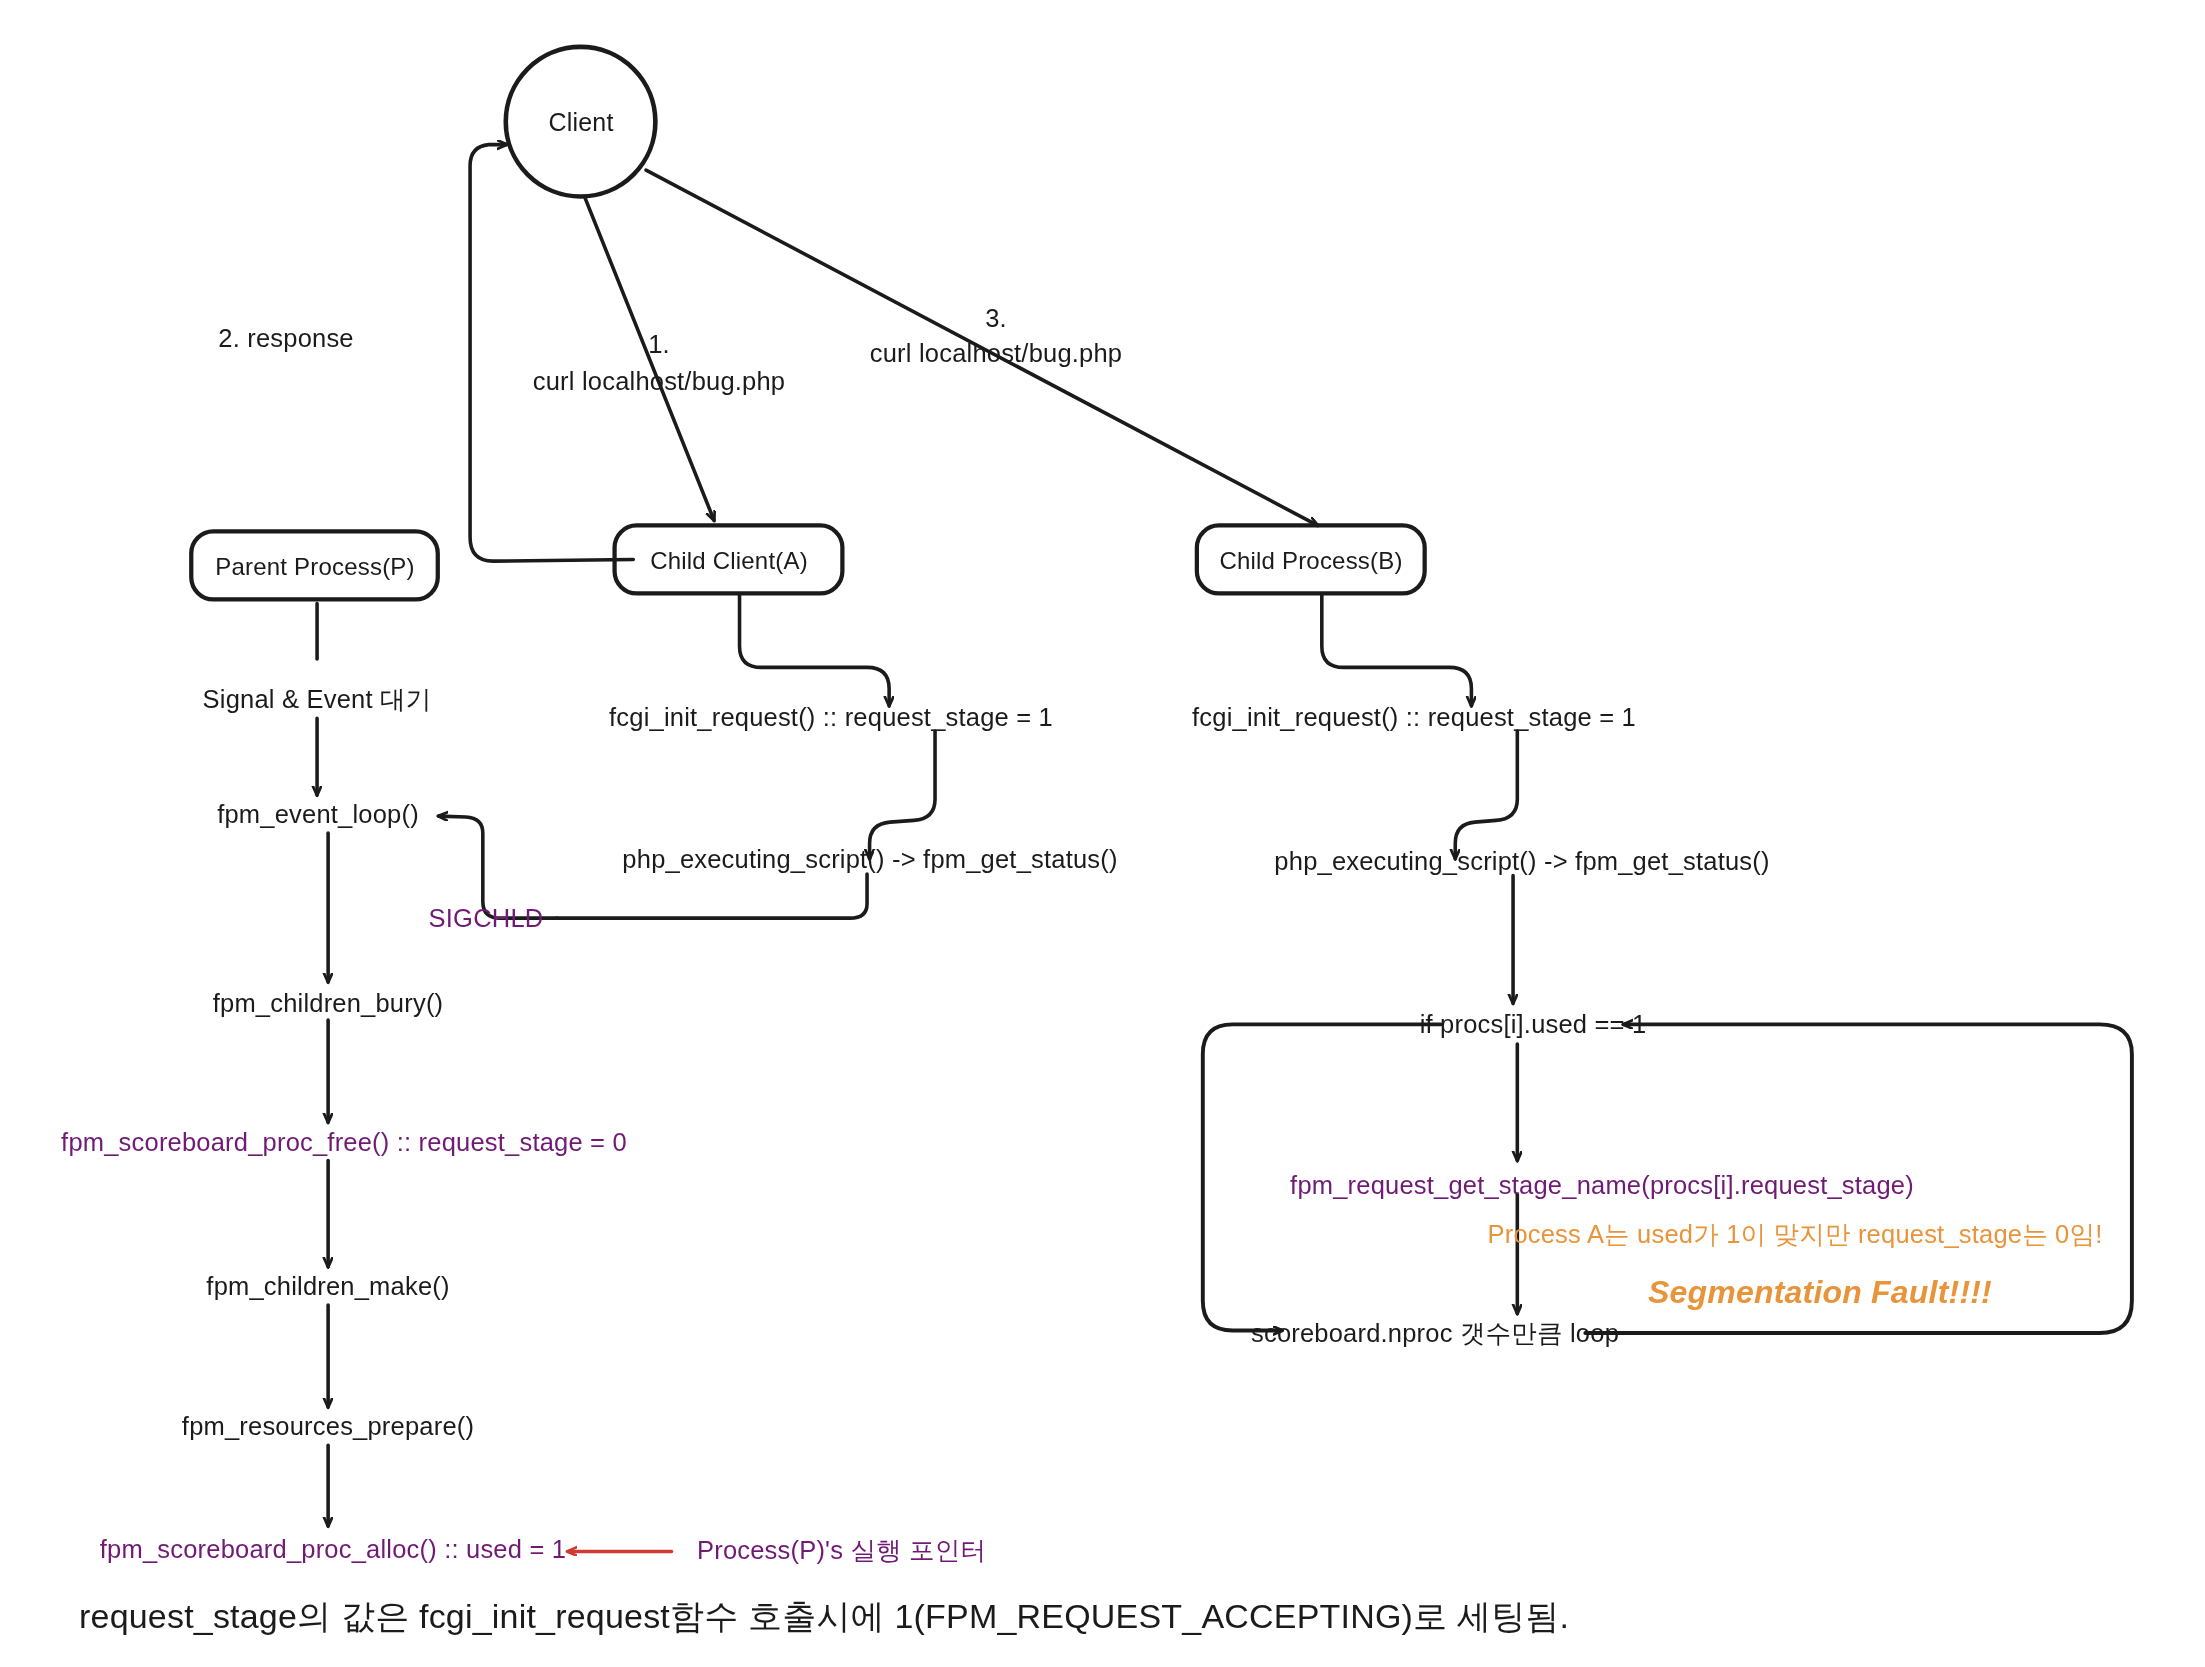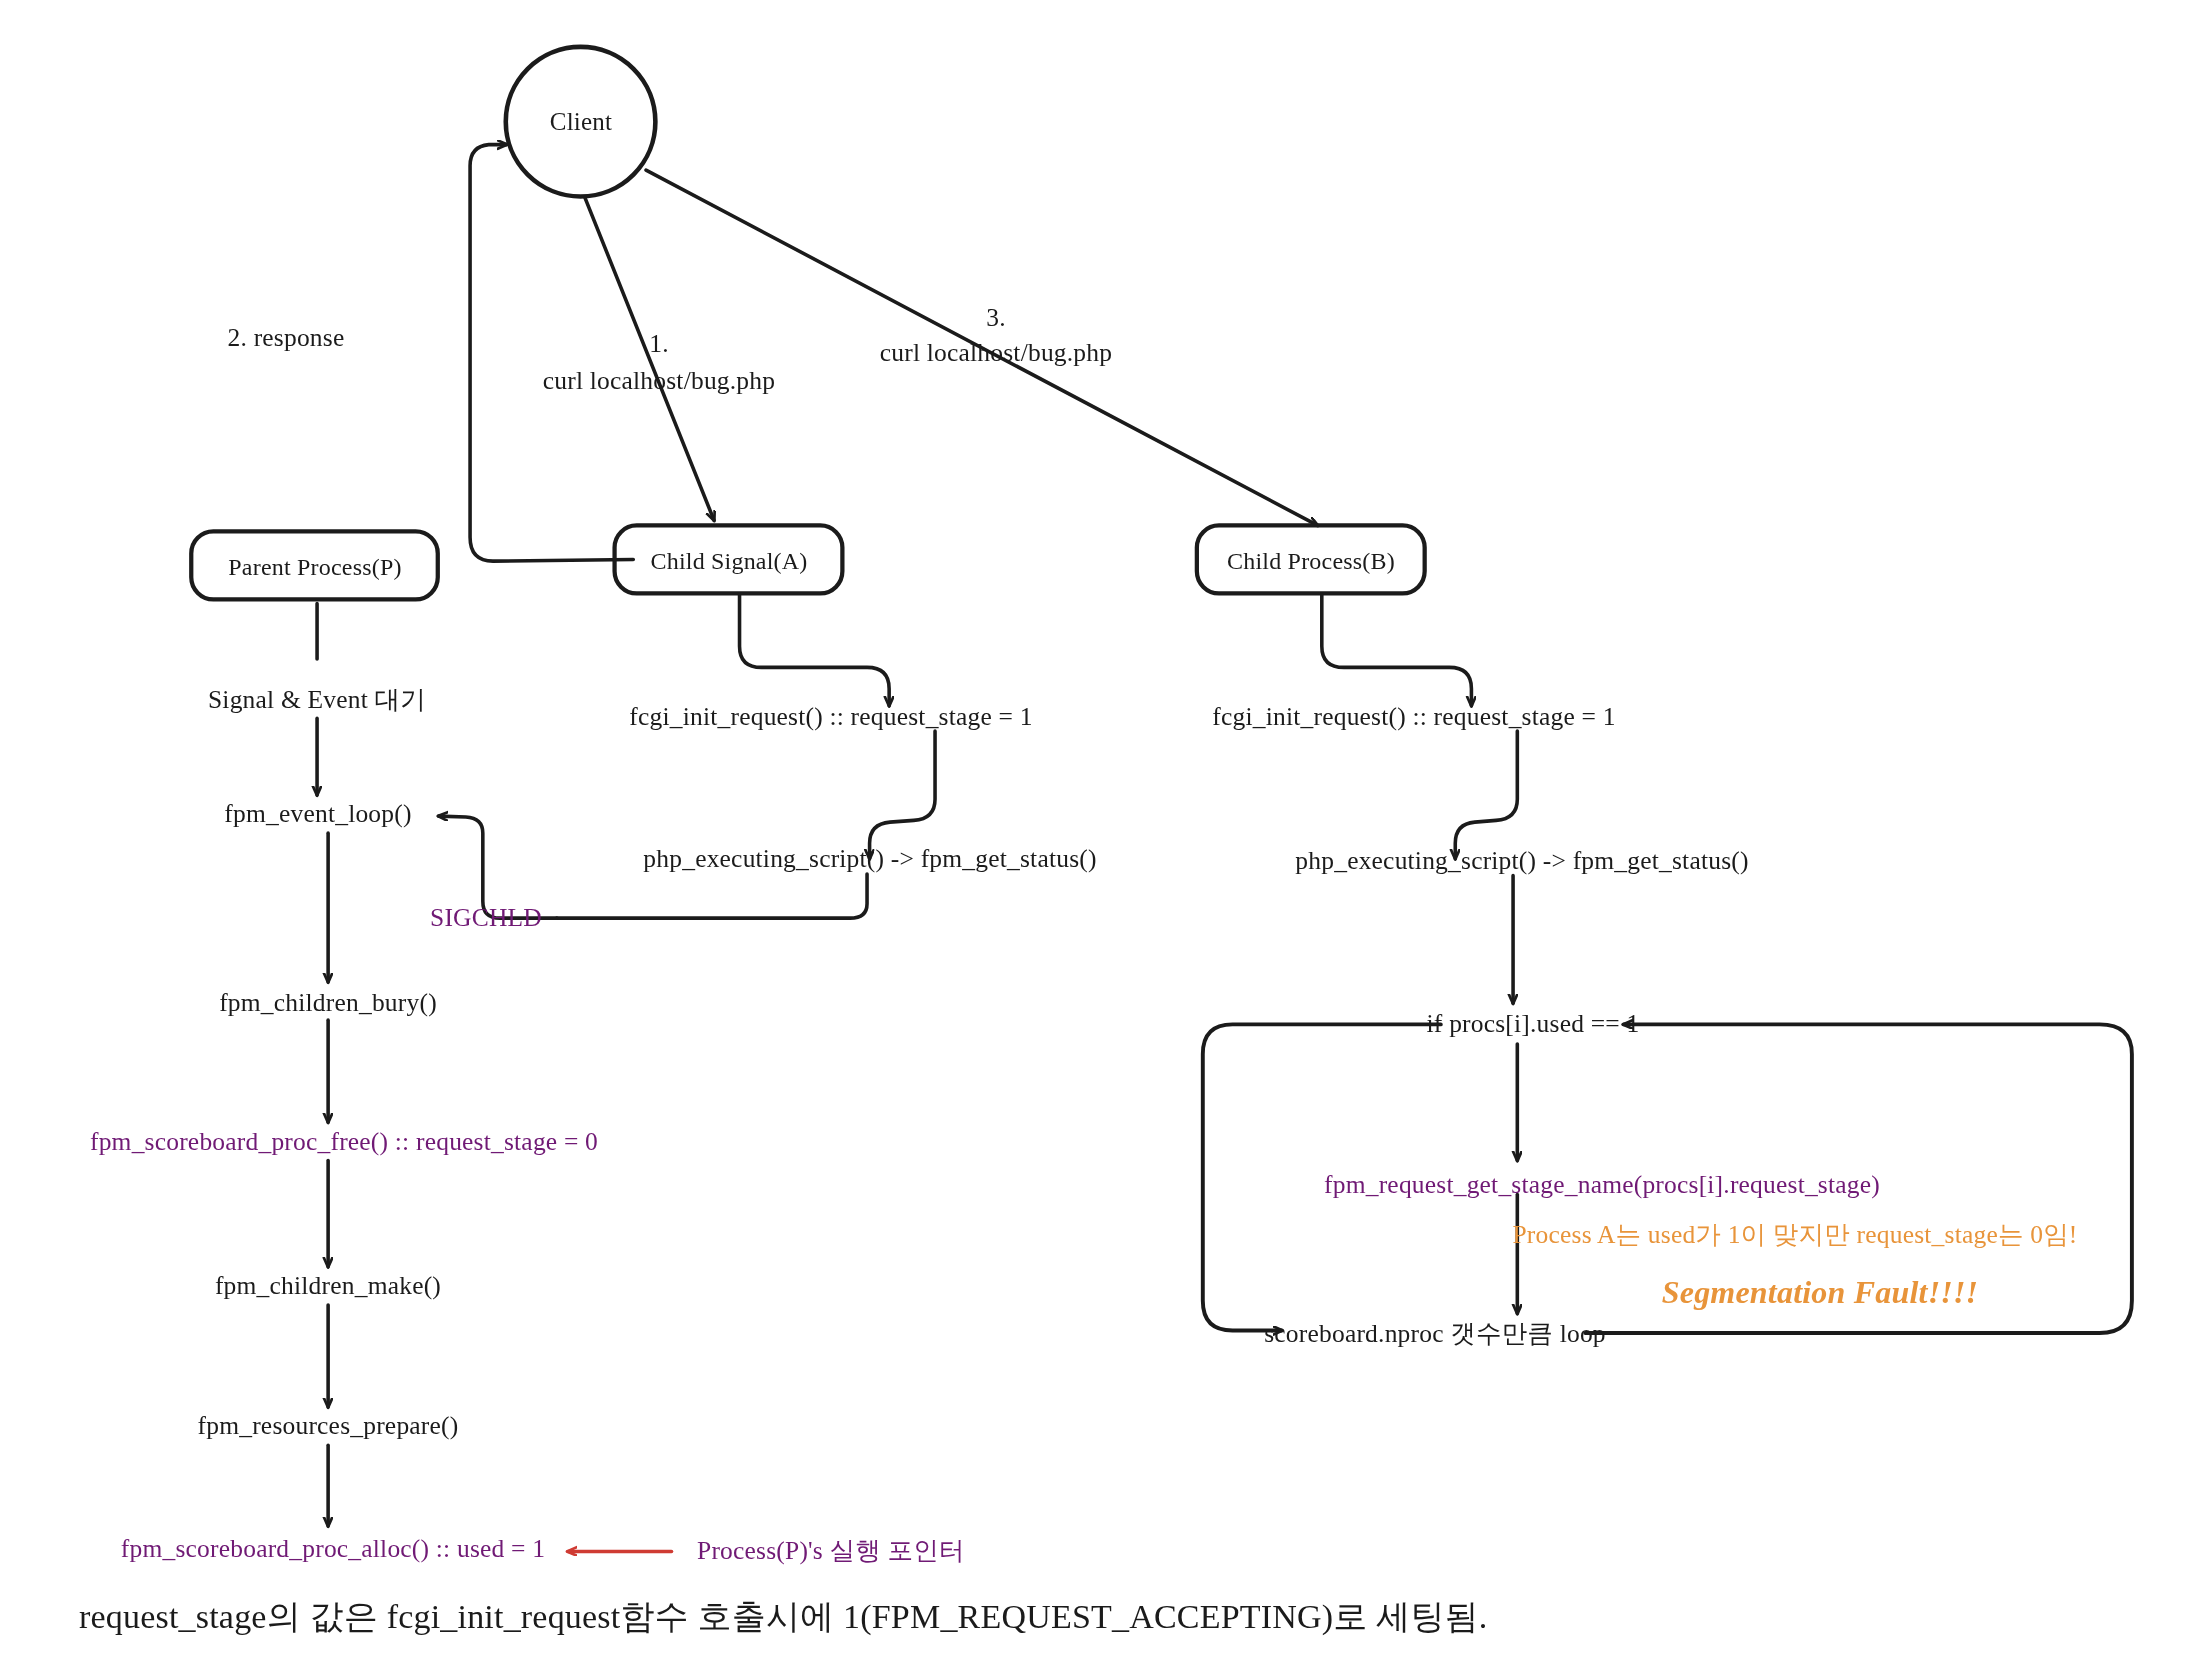--- a/index.html
+++ b/index.html
@@ -16,21 +16,21 @@
   }
   #canvas {
     position: absolute;
     left: 0; top: 0;
     width: 2205px;
     height: 1668px;
   }
   .lbl {
     position: absolute;
     white-space: nowrap;
-    font-family: Liberation Serif, serif;
+    font-family: Liberation Sans, sans-serif;
     color: #1b1b1b;
     font-size: 25.5px;
     letter-spacing: 0.2px;
     transform: translate(-50%, -50%);
     text-align: right;
   }
   .lbl.left   { transform: translate(0, -50%); }
   .lbl.red    { color: #701a75; }
   .lbl.orange { color: #e8943a; }
   .lbl.big    { font-size: 32px; font-weight: bold; font-style: italic; }
@@ -102,21 +102,21 @@
 
 <div class="lbl node" style="left:581px; top:122px;">Client</div>
 
 <div class="lbl" style="left:286px; top:338px;" class2="">2. response</div>
 <div class="lbl" style="left:659px; top:344px;">1.</div>
 <div class="lbl" style="left:659px; top:381px;">curl localhost/bug.php</div>
 <div class="lbl" style="left:996px; top:318px;">3.</div>
 <div class="lbl" style="left:996px; top:353px;">curl localhost/bug.php</div>
 
 <div class="lbl boxtext" style="left:315px; top:567px;">Parent Process(P)</div>
-<div class="lbl boxtext" style="left:729px; top:561px;">Child Signal(A)</div>
+<div class="lbl boxtext" style="left:729px; top:561px;">Child Client(A)</div>
 <div class="lbl boxtext" style="left:1311px; top:561px;">Child Process(B)</div>
 
 <div class="lbl" style="left:317px; top:699px;">Signal &amp; Event 대기</div>
 <div class="lbl" style="left:318px; top:814px;">fpm_event_loop()</div>
 <div class="lbl" style="left:328px; top:1003px;">fpm_children_bury()</div>
 <div class="lbl red" style="left:328px; top:1142px;margin-left:16px;">fpm_scoreboard_proc_free() :: request_stage = 0</div>
 <div class="lbl" style="left:328px; top:1286px;">fpm_children_make()</div>
 <div class="lbl" style="left:328px; top:1426px;">fpm_resources_prepare()</div>
 <div class="lbl red" style="left:333px; top:1549px;">fpm_scoreboard_proc_alloc() :: used = 1</div>
 <div class="lbl red left" style="left:697px; top:1550px;">Process(P)'s 실행 포인터</div>

